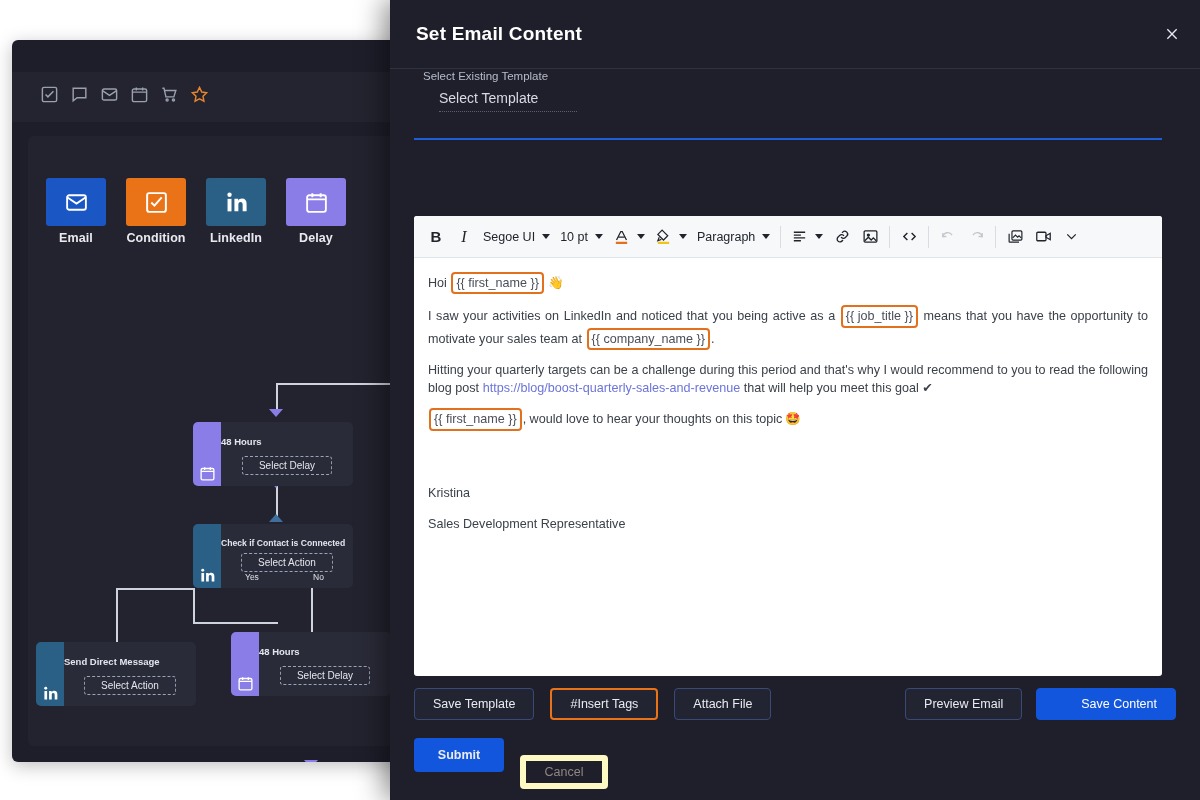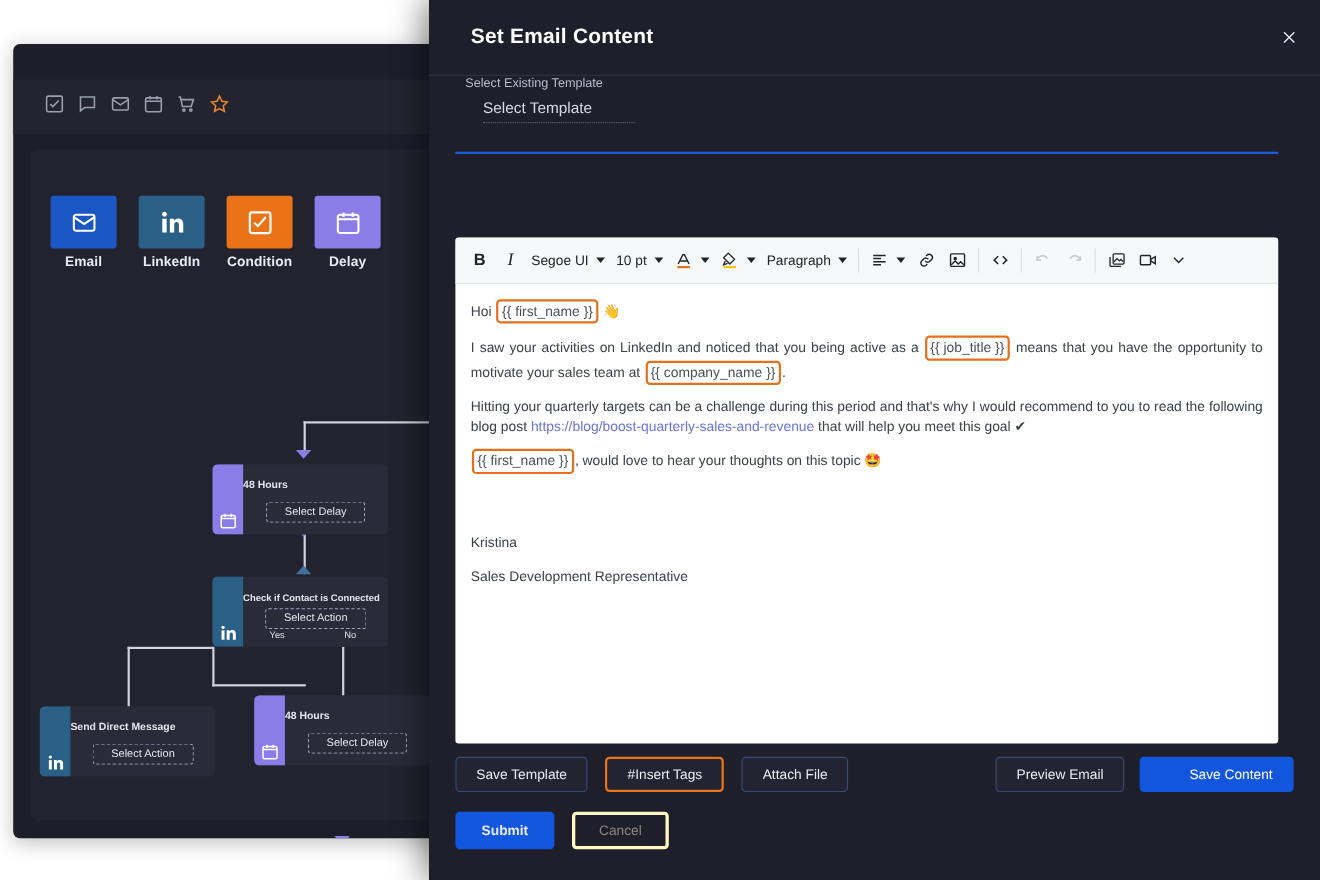--- a/index.html
+++ b/index.html
@@ -90,21 +90,21 @@
   .arrow.purple { border-top:8px solid #8a7de8; }
 
   
   .modal {
     position:absolute; left:390px; top:0; width:810px; height:800px;
     background:#1e1f2b;
     box-shadow:-6px 0 26px rgba(0,0,0,0.45);
   }
   .modal-head { position:relative; height:68px; }
   .modal-title {
-    position:absolute; left:38px; top:23px;
+    position:absolute; left:26px; top:23px;
     font-size:19px; font-weight:700; color:#ffffff; letter-spacing:.2px;
   }
   .close-btn {
     position:absolute; right:14px; top:20px;
     width:28px; height:28px; display:flex; align-items:center; justify-content:center;
     color:#e6e8ef; cursor:pointer;
   }
   .close-btn svg { width:16px; height:16px; }
   .head-divider {
     position:absolute; left:0; right:0; top:68px; height:1px;
@@ -172,21 +172,21 @@
   
   .btnrow { position:absolute; left:24px; top:688px; display:flex; gap:16px; }
   .btn {
     height:32px; padding:0 18px; border-radius:4px;
     display:flex; align-items:center; justify-content:center;
     font-size:12.5px; color:#e9ebf1; cursor:pointer; white-space:nowrap;
     background:#232431; border:1px solid #3a4a78;
   }
   .btn.orange { border:2px solid #ea7317; }
   .btn.primary { background:#1356de; border:1px solid #1356de; color:#fff;padding-left:44px; }
-  .btn.ghost { background:transparent; border:3px solid #fef9c3; color:#8e8781; }
+  .btn.ghost { background:transparent; border:6px solid #fef9c3; color:#8e8781;margin-top:17px; }
   .btnrow-right { position:absolute; right:24px; top:688px; display:flex; gap:14px; }
   .btnrow2 { position:absolute; left:24px; top:738px; display:flex; gap:16px; }
   .btn.submit { width:90px; height:34px; background:#1356de; border:none; font-weight:600; }
   .btn.cancel { width:88px; height:34px; }
 </style>
 </head>
 <body>
 
 <div id="root">
 
@@ -237,37 +237,37 @@
         <div class="pal-item">
           <div class="pal-tile t-email">
             <svg viewBox="0 0 24 24" fill="none" stroke="currentColor" stroke-width="1.8">
                 <rect x="3" y="5" width="18" height="14" rx="2"></rect>
                 <path d="M3 7l9 6 9-6"></path>
               </svg>
           </div>
           <div class="pal-label">Email</div>
         </div>
         <div class="pal-item">
+          <div class="pal-tile t-cond">
+            <svg viewBox="0 0 24 24" fill="none" stroke="currentColor" stroke-width="1.9">
+                <rect x="3" y="3" width="18" height="18" rx="2"></rect>
+                <path d="M7 12l3 3 7-8"></path>
+              </svg>
+          </div>
+          <div class="pal-label">Condition</div>
+        </div>
+        <div class="pal-item">
           <div class="pal-tile t-li">
             <svg viewBox="0 0 24 24" fill="currentColor">
                 <circle cx="5.3" cy="4.6" r="2.1"></circle>
                 <rect x="3.4" y="8.5" width="3.8" height="12"></rect>
                 <path d="M10 8.5h3.6v1.7c.6-1.1 1.9-2 3.7-2 3 0 4.4 1.9 4.4 5.2v7.1h-3.8v-6.4c0-1.7-.6-2.7-2.1-2.7-1.3 0-2 .9-2 2.7v6.4H10z"></path>
               </svg>
           </div>
           <div class="pal-label">LinkedIn</div>
-        </div>
-        <div class="pal-item">
-          <div class="pal-tile t-cond">
-            <svg viewBox="0 0 24 24" fill="none" stroke="currentColor" stroke-width="1.9">
-                <rect x="3" y="3" width="18" height="18" rx="2"></rect>
-                <path d="M7 12l3 3 7-8"></path>
-              </svg>
-          </div>
-          <div class="pal-label">Condition</div>
         </div>
         <div class="pal-item">
           <div class="pal-tile t-delay">
             <svg viewBox="0 0 24 24" fill="none" stroke="currentColor" stroke-width="1.8">
                 <rect x="3" y="5" width="18" height="16" rx="2"></rect>
                 <path d="M3 9h18M8 3v4M16 3v4"></path>
               </svg>
           </div>
           <div class="pal-label">Delay</div>
         </div>

